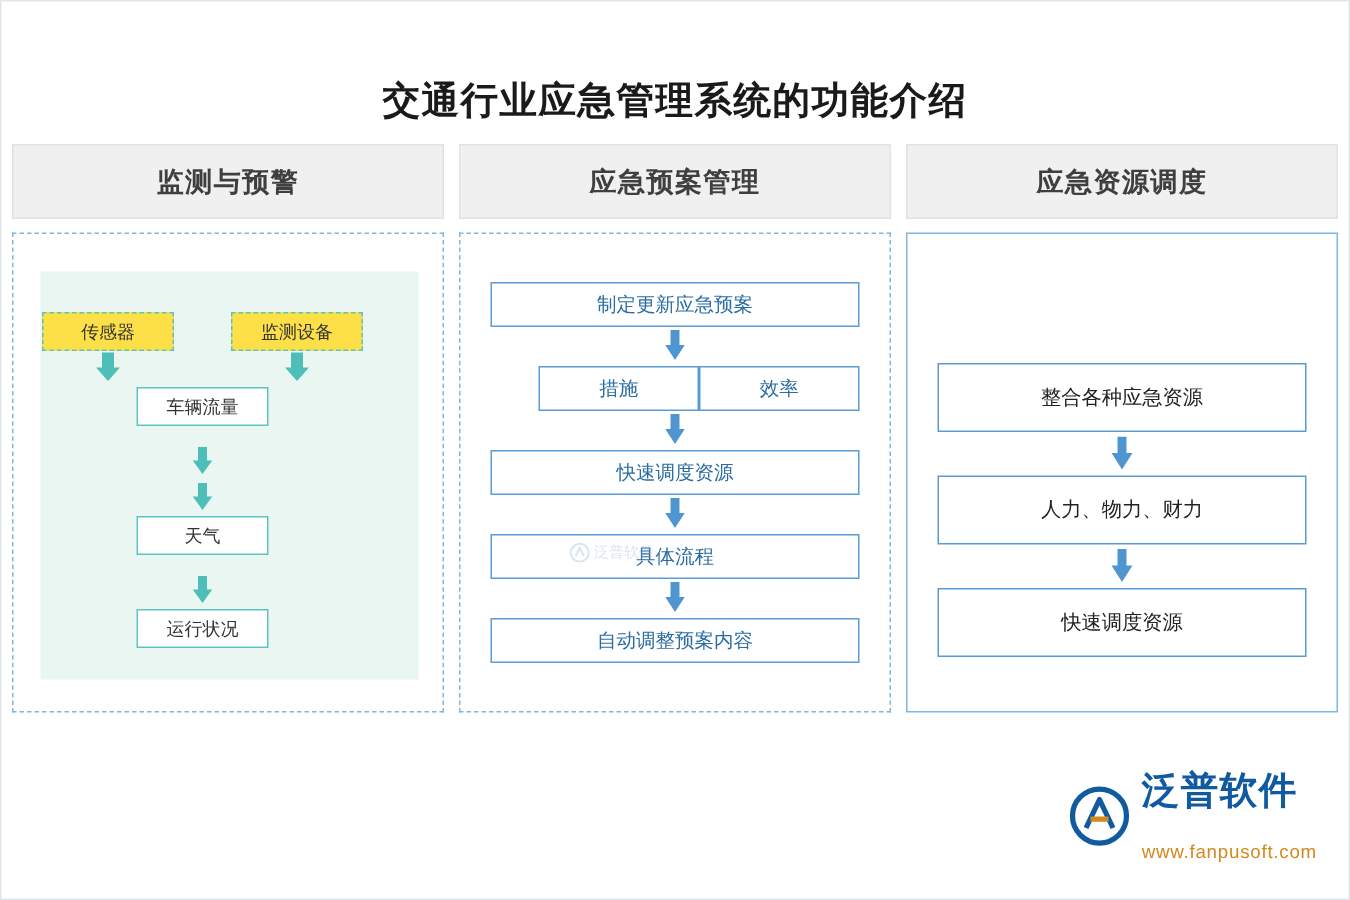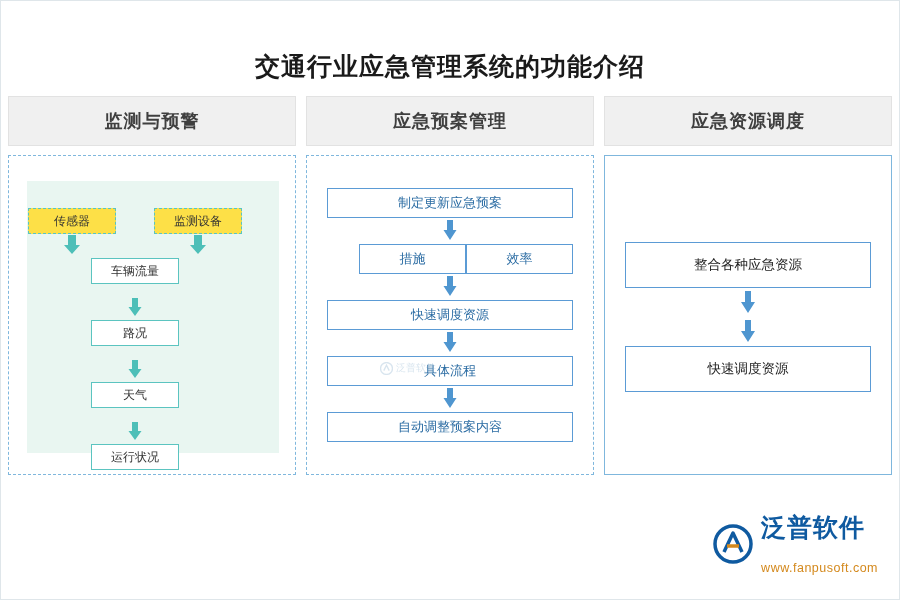--- a/index.html
+++ b/index.html
@@ -197,21 +197,20 @@
         </div>
       </div>
 
       <div class="c1-chain">
         <div class="nodeB">车辆流量</div>
         <div class="arrow-teal">
           <svg width="18" height="20" viewBox="0 0 18 20">
               <path d="M6 0 h6 v9 h3.5 L9 18 L2.5 9 H6 z" fill="#4dbfb8"></path>
             </svg>
         </div>
-        <div class="nodeB">路况</div>
         <div class="arrow-teal">
           <svg width="18" height="20" viewBox="0 0 18 20">
               <path d="M6 0 h6 v9 h3.5 L9 18 L2.5 9 H6 z" fill="#4dbfb8"></path>
             </svg>
         </div>
         <div class="nodeB">天气</div>
         <div class="arrow-teal">
           <svg width="18" height="20" viewBox="0 0 18 20">
               <path d="M6 0 h6 v9 h3.5 L9 18 L2.5 9 H6 z" fill="#4dbfb8"></path>
             </svg>
@@ -269,20 +268,21 @@
   <div class="col">
     <div class="col-head">应急资源调度</div>
     <div class="col-body solid">
       <div class="c3">
         <div class="bar3">整合各种应急资源</div>
         <div class="arrow-blue3">
           <svg width="20" height="24" viewBox="0 0 20 24">
               <path d="M7 0 h6 v11 h4 L10 22 L3 11 H7 z" fill="#4f96d0"></path>
             </svg>
         </div>
+        <div class="bar3">人力、物力、财力</div>
         <div class="arrow-blue3">
           <svg width="20" height="24" viewBox="0 0 20 24">
               <path d="M7 0 h6 v11 h4 L10 22 L3 11 H7 z" fill="#4f96d0"></path>
             </svg>
         </div>
         <div class="bar3">快速调度资源</div>
       </div>
     </div>
   </div>
 

